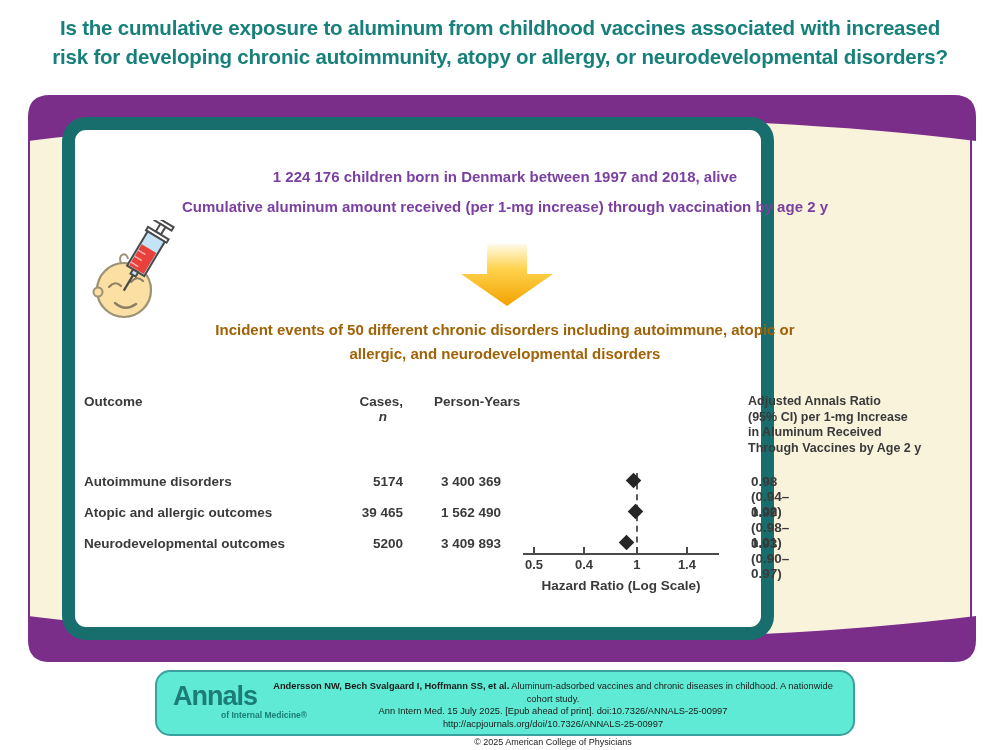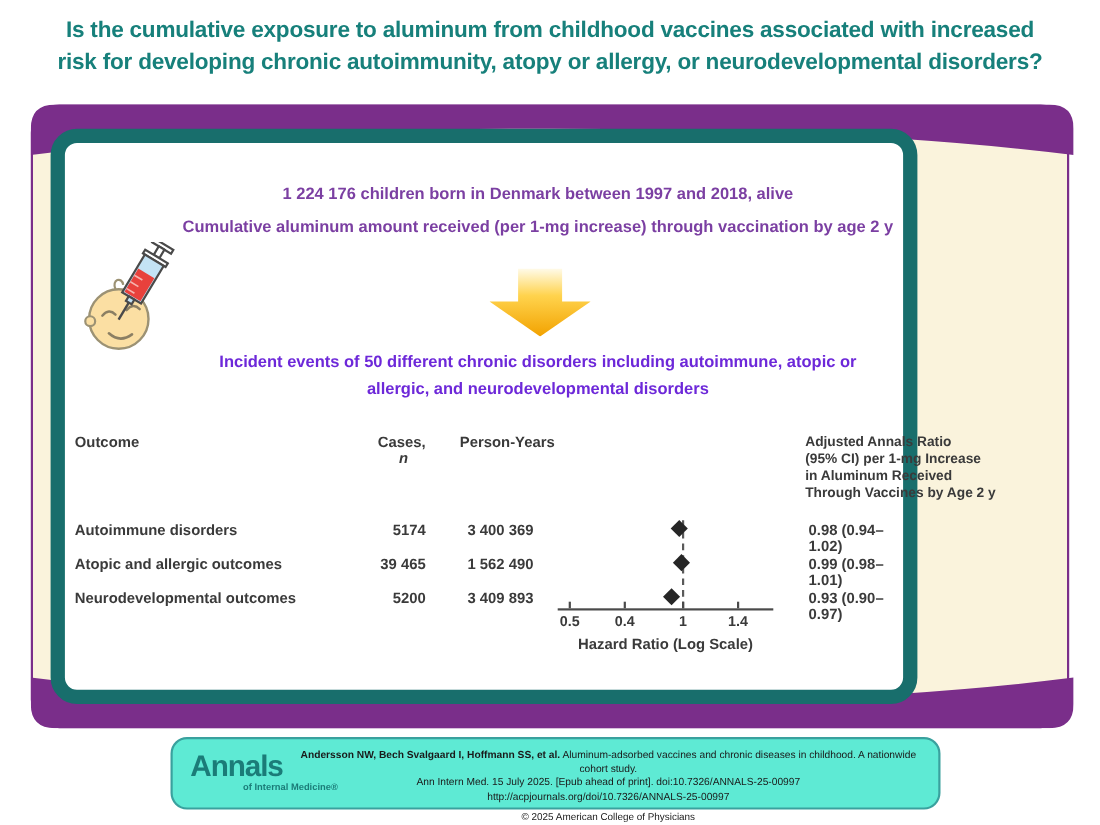--- a/index.html
+++ b/index.html
@@ -7,33 +7,33 @@
 
   .title { position:absolute; top:13px; left:8px; width:984px; text-align:center;
            color:#17807B; font-weight:bold; font-size:20.5px; line-height:29px; letter-spacing:-0.2px; }
 
   .frame { position:absolute; left:28px; top:95px; width:944px; height:567px;
            background:#FAF3DC; border:2px solid #7A2E8A; border-radius:26px; }
   .curtain { position:absolute; left:-2px; width:948px; height:48px; }
   .curtain.top { top:-2px; }
   .curtain.bottom { bottom:-2px; transform:scaleY(-1); }
 
-  .card { position:absolute; left:16px; top:20px; width:788px; height:523px;
+  .card { position:absolute; left:32px; top:20px; width:712px; height:523px;
           background:#ffffff; border:13px solid #186E6C; border-radius:24px; }
   .card-inner { position:absolute; inset:0; }
   .abs { position:absolute; }
 
   .cohort-line { left:0; width:860px; text-align:center; color:#7B3FA2; font-weight:bold; font-size:15px; }
   .cohort1 { top:38px; }
   .cohort2 { top:68px; }
 
   .baby-icon { left:16px; top:90px; }
   .down-arrow { left:386px; top:114px; }
 
-  .incident { top:188px; left:0; width:860px; text-align:center; color:#6d28d9;
+  .incident { top:188px; left:0; width:860px; text-align:center; color:#a16207;
               font-weight:bold; font-size:15px; line-height:24px; }
 
   .tbl { color:#3A3A3A; font-weight:bold; font-size:13.5px; }
   .h-outcome { left:9px;  top:264px; }
   .h-cases   { left:230px; top:264px; width:98px; text-align:right; line-height:15px; }
   .h-cases .n { font-style:italic; padding-right:16px; }
   .h-py      { left:359px; top:264px; }
   .h-ahr     { left:673px; top:264px; width:205px; font-size:12.5px; line-height:15.5px; }
 
   .row-label { left:9px; }

